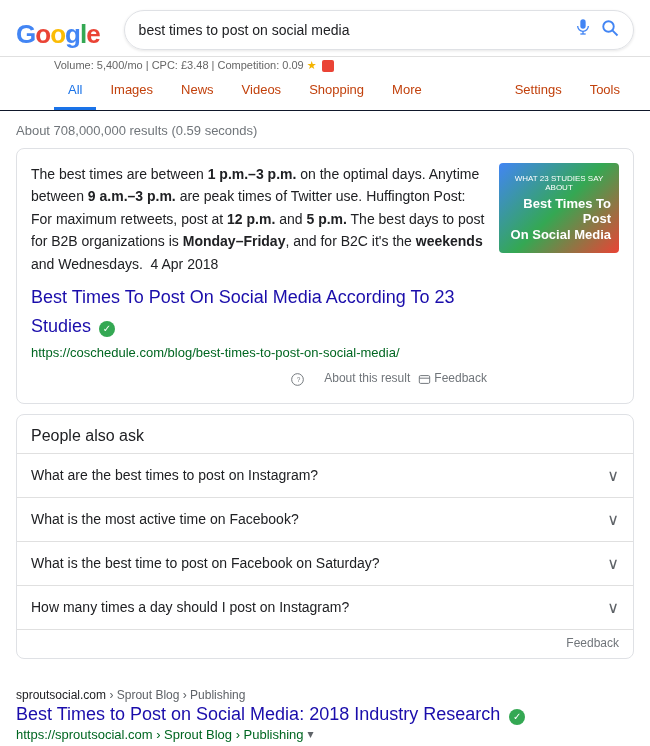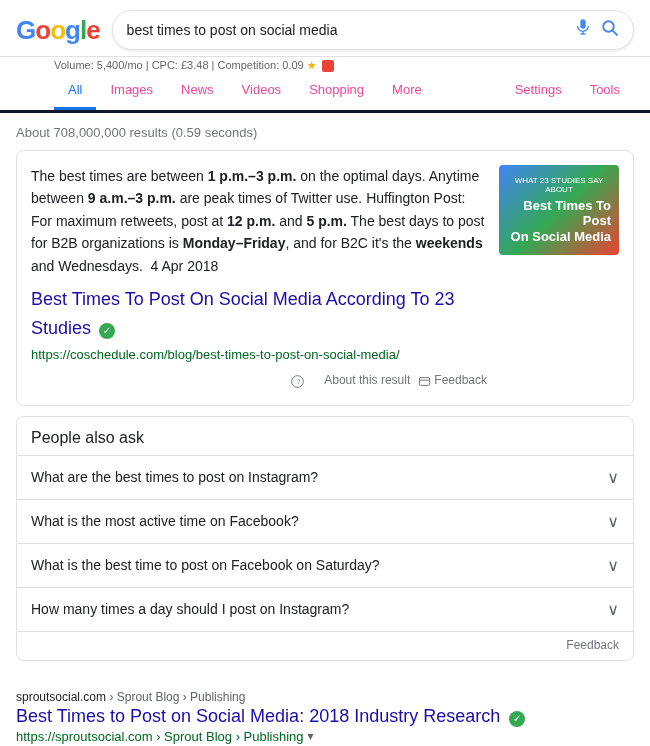--- a/index.html
+++ b/index.html
@@ -7,24 +7,24 @@
       font-family: Arial, sans-serif;
       font-size: 14px;
       background: #fff;
       color: #202124;
       width: 650px;
     }
 
     
     .header {
       display: flex;
-      align-items: center;
+      align-items: flex-end;
       padding: 10px 16px 6px 16px;
       border-bottom: 1px solid #e0e0e0;
-      gap: 12px;
+      gap: 24px;
     }
     .logo {
       font-size: 26px;
       font-weight: bold;
       letter-spacing: -1px;
       white-space: nowrap;
     }
     .logo span:nth-child(1) { color: #4285F4; }
     .logo span:nth-child(2) { color: #EA4335; }
     .logo span:nth-child(3) { color: #FBBC05; }
@@ -64,27 +64,27 @@
       color: #666;
       padding: 2px 16px 0 calc(26px + 12px + 16px);
     }
     .volume-bar .star { color: #f4b400; }
 
     
     .nav-tabs {
       display: flex;
       align-items: flex-start;
       padding: 0 16px 0 calc(26px + 12px + 16px);
-      border-bottom: 3px solid #0f172a;
+      border-bottom: 1px solid #0f172a;
       gap: 0;
     }
     .nav-tab {
       padding: 10px 14px;
       font-size: 13px;
-      color: #ec4899;
+      color: #c2410c;
       cursor: pointer;
       border-bottom: 3px solid transparent;
       white-space: nowrap;
     }
     .nav-tab.active {
       color: #1a73e8;
       border-bottom: 3px solid #1a73e8;
     }
     .settings-tools {
       margin-left: auto;

